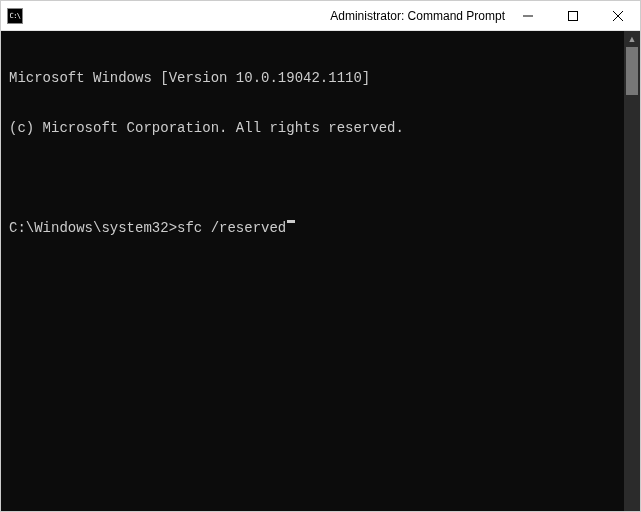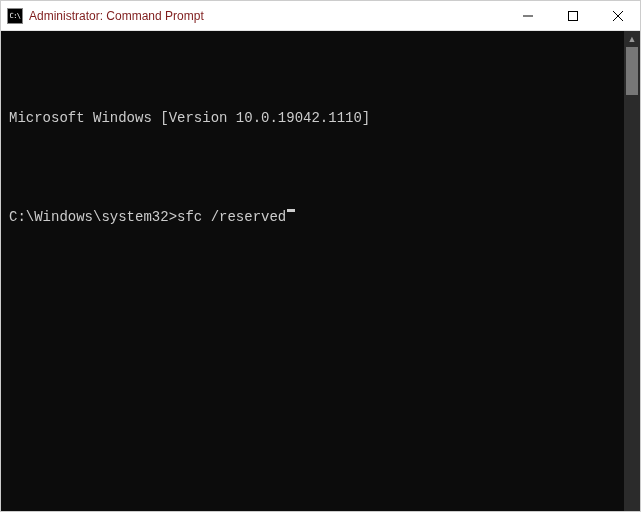--- a/index.html
+++ b/index.html
@@ -39,22 +39,23 @@
       color: #fff;
       font-size: 7px;
       font-family: monospace;
       display: flex;
       align-items: center;
       justify-content: center;
       letter-spacing: -0.5px;
     }
     .title-text {
       font-size: 12px;
-      color: #7f1d1d;
+      color: #000000;
       flex: 1;
+      text-align: right;
     }
     .window-controls {
       display: flex;
       height: 100%;
     }
     .ctrl-btn {
       width: 45px;
       height: 100%;
       display: flex;
       align-items: center;
@@ -74,21 +75,20 @@
       position: relative;
     }
     .terminal-content {
       flex: 1;
       padding: 6px 0 0 8px;
       font-family: Consolas, "Courier New", monospace;
       font-size: 14px;
       color: #cccccc;
       white-space: pre;
       overflow: hidden;
-      margin-top: 40px;
     }
     .line {
       line-height: 1.3;
       display: block;
     }
     .cursor {
       display: inline-block;
       width: 8px;
       height: 3px;
       background: #cccccc;
@@ -147,20 +147,21 @@
         <svg viewBox="0 0 10 10">
             <line x1="0" y1="0" x2="10" y2="10" stroke="currentColor" stroke-width="1"></line>
             <line x1="10" y1="0" x2="0" y2="10" stroke="currentColor" stroke-width="1"></line>
           </svg>
       </div>
     </div>
   </div>
   <div class="terminal-area">
     <div class="terminal-content">
       <span class="line">Microsoft Windows [Version 10.0.19042.1110]</span>
+      <span class="line">(c) Microsoft Corporation. All rights reserved.</span>
       <span class="line"> </span>
       <div class="prompt-line"><span>C:\Windows\system32&gt;</span><span>sfc /reserved</span><span class="cursor"></span></div>
     </div>
     <div class="scrollbar">
       <div class="scroll-arrow">▲</div>
       <div class="scroll-thumb"></div>
     </div>
   </div>
 </div>
 

